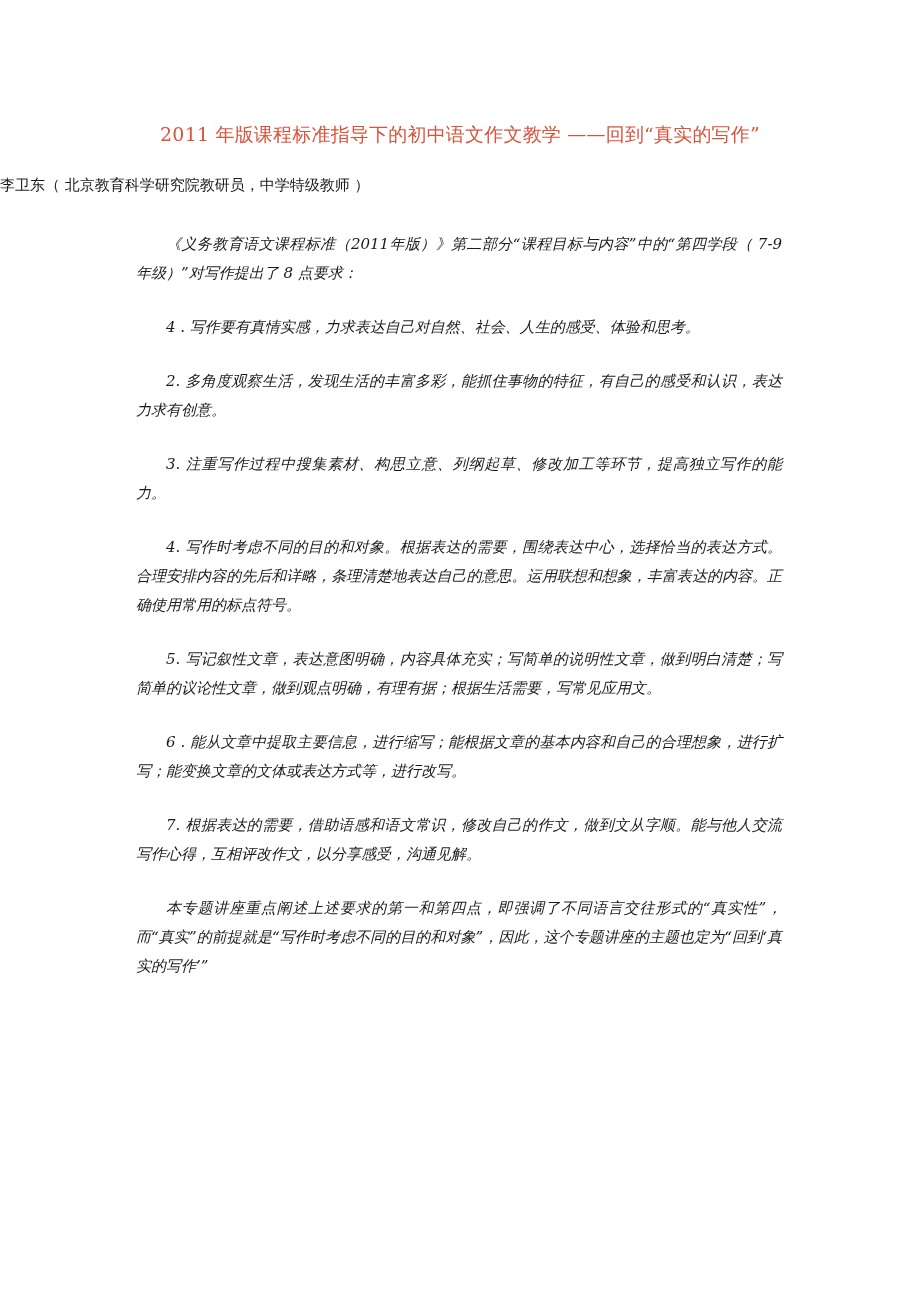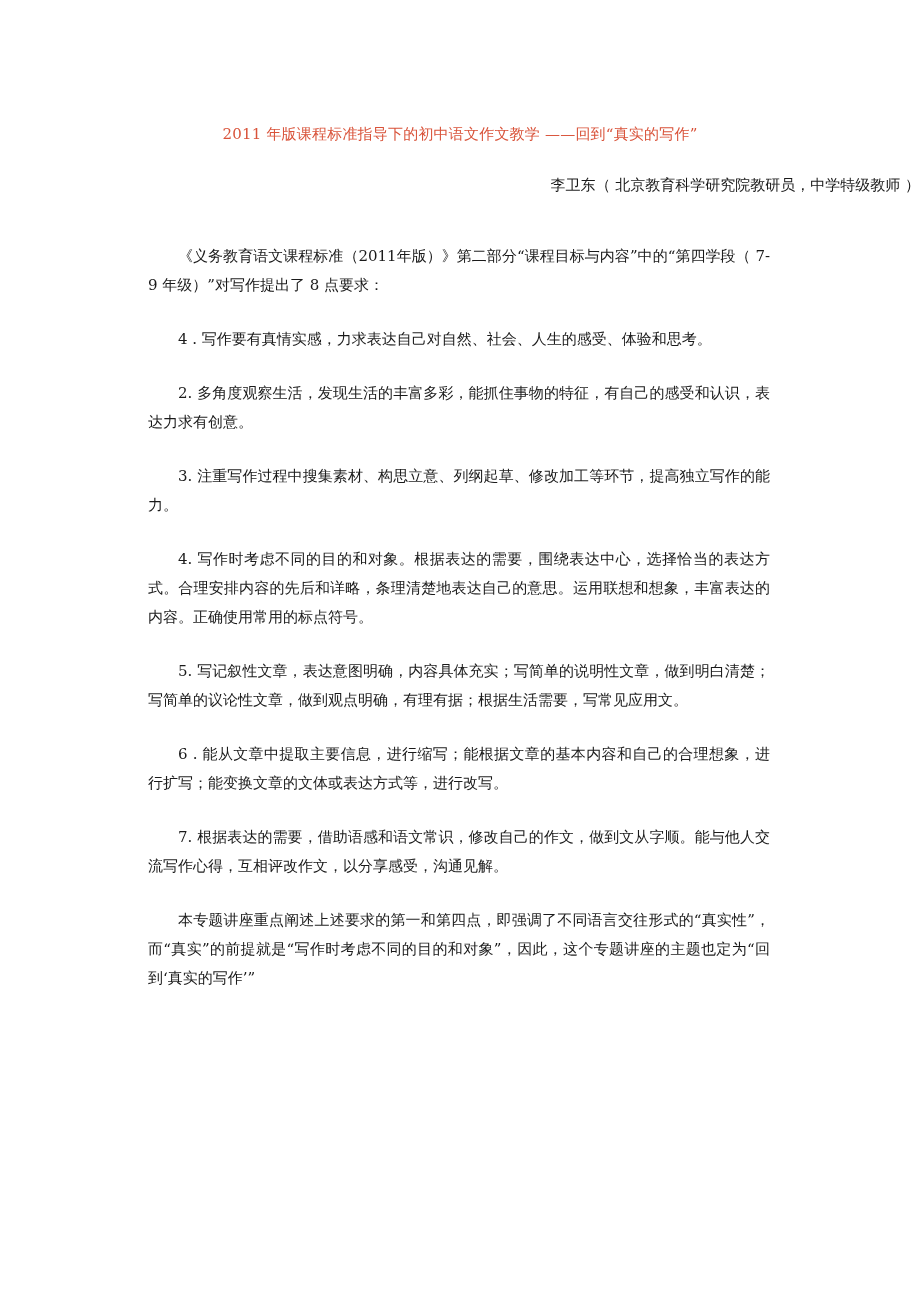--- a/index.html
+++ b/index.html
@@ -22,49 +22,50 @@
       width: 920px;
       height: 1302px;
       background: #ffffff;
     }
     .title {
       position: absolute;
       left: 0;
       top: 122px;
       width: 920px;
       text-align: center;
-      font-size: 15px;
+      font-size: 19px;
       line-height: 24px;
       color: #d9533a;
       letter-spacing: 0.2px;
       white-space: nowrap;
     }
     .author {
       position: absolute;
       left: 0;
       top: 174px;
       width: 920px;
-      text-align: right;
+      text-align: left;
       font-size: 15px;
       line-height: 22px;
       color: #1a1a1a;
       white-space: nowrap;
     }
     .body-text {
       position: absolute;
       left: 132px;
       top: 226px;
       width: 654px;
     }
     .para {
-      margin: 16px;
+      margin: 4px;
       font-size: 15px;
       line-height: 29px;
       text-indent: 2em;
       text-align: justify;
+      font-style: italic;
     }
     .para + .para {
       margin-top: 25px;
     }
   </style>
 </head>
 <body>
 
 <div class="page">
   <div class="title">2011 年版课程标准指导下的初中语文作文教学 ——回到“真实的写作”</div>

